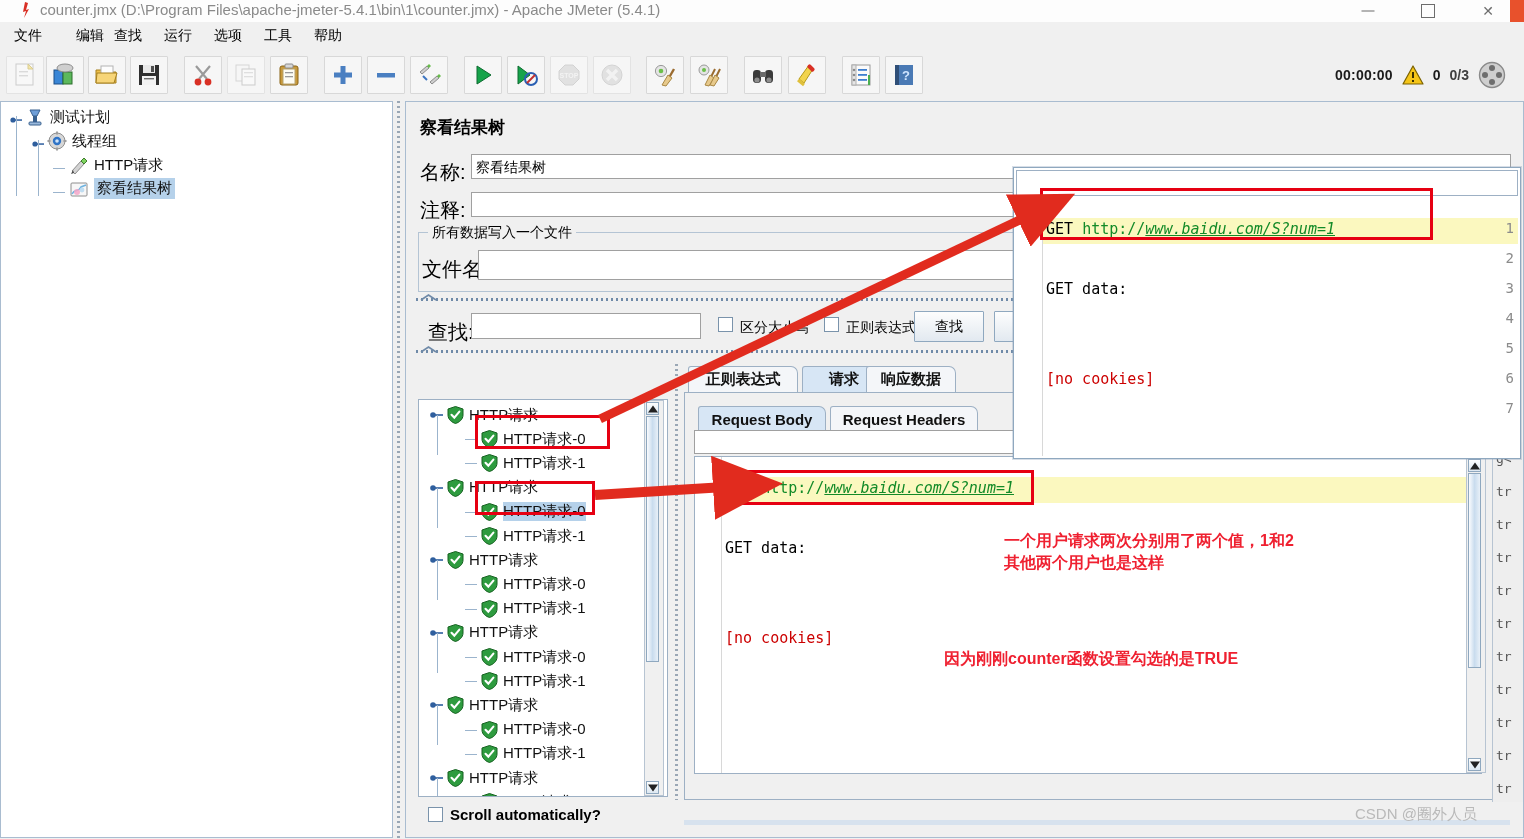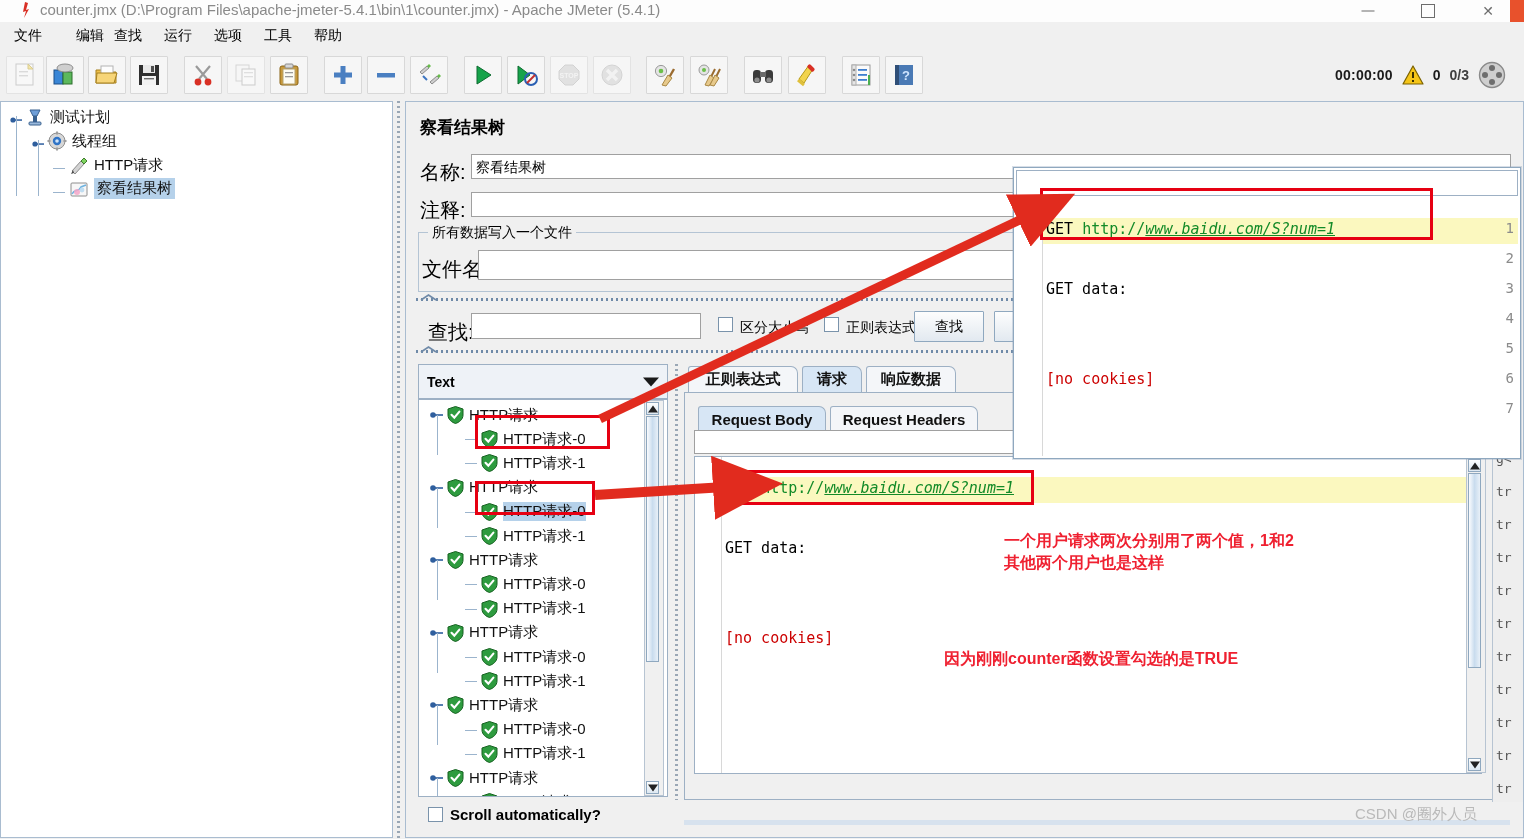--- a/index.html
+++ b/index.html
@@ -425,24 +425,20 @@
     <div class="chk" style="left:418px;top:215px;"></div>
     <div class="chk-lbl" style="left:440px;top:217px;">正则表达式</div>
     <div class="jbtn" style="left:508px;top:209px;width:70px;height:31px;">查找</div>
     <div class="jbtn" style="left:588px;top:209px;width:70px;height:31px;"></div>
 
     <div class="dotted-sep" style="left:10px;top:248px;width:1096px;"></div>
     <svg class="grip" style="left:14px;top:244px;" viewBox="0 0 17 9">
       <path d="M1 6 L8.5 1 L16 6" fill="none" stroke="#6f8aa8" stroke-width="1.6"></path>
     </svg>
 
-    <div class="combo" style="left:12px;top:262px;width:250px;height:35px;">
-      <span class="combo-txt">Text</span>
-      <span class="combo-arrow"></span>
-    </div>
 
     <div class="restree" style="left:12px;top:297px;width:250px;height:398px;" id="results-tree">
         <div class="res-row" style="left: 10px; top: 3px;">
           <svg viewBox="0 0 16 16" style="width:16px;height:16px;flex:0 0 16px;margin-right:2px;">
             <circle cx="4" cy="8" r="2.8" fill="#2f5f9e"></circle>
             <rect x="6" y="7.2" width="8" height="1.6" fill="#2f5f9e"></rect>
           </svg>
           <svg class="shield" viewBox="0 0 17 18">
             <path d="M8.5 0.5 L16 3 V9 C16 13.5 12 16.5 8.5 17.5 C5 16.5 1 13.5 1 9 V3 Z" fill="#2e9b3f" stroke="#14611f" stroke-width="1"></path>
             <path d="M4.5 8.8 L7.3 11.6 L12.4 5.6" stroke="#ffffff" stroke-width="2.1" fill="none" stroke-linecap="round"></path>
@@ -633,21 +629,21 @@
     <div class="chk" style="left:22px;top:705px;"></div>
     <div class="chk-lbl" style="left:44px;top:704px;font-weight:bold;font-size:15px;">Scroll automatically?</div>
 
     <div style="position:absolute;left:266px;top:262px;width:10px;height:436px;background:#f0f0f0;">
       <div style="position:absolute;left:3px;top:0;width:3px;height:436px;
         background-image:repeating-linear-gradient(to bottom,#9aa7b5 0 2px,transparent 2px 5px);"></div>
     </div>
 
     <div class="tabstrip" style="left:278px;top:262px;width:826px;height:32px;" id="detail-tabs">
         <div class="tab" style="left: 4px; top: 2px; width: 110px;">正则表达式</div>
-        <div class="tab active" style="left: 118px; top: 2px; width: 60px;">请求</div>
+        <div class="tab active" style="left: 118px; top: 2px; width: 84px;">请求</div>
         <div class="tab" style="left: 182px; top: 2px; width: 90px;">响应数据</div>
       </div>
     <div class="tabpage" style="left:278px;top:290px;width:826px;height:408px;"></div>
 
     <div class="tabstrip" style="left:288px;top:302px;width:806px;height:30px;" id="sub-tabs">
         <div class="tab active" style="left: 4px; top: 2px; width: 128px;">Request Body</div>
         <div class="tab" style="left: 136px; top: 2px; width: 148px;">Request Headers</div>
       </div>
 
     <div class="txtinput" style="left:288px;top:328px;width:806px;height:24px;"></div>

